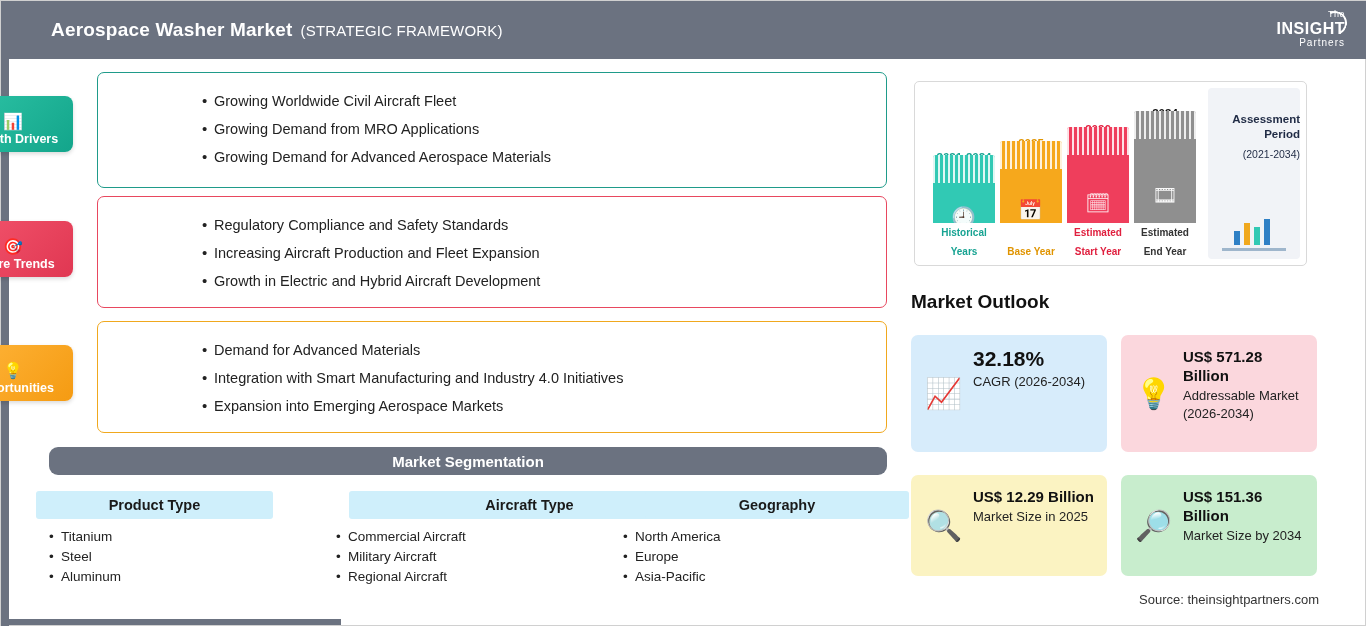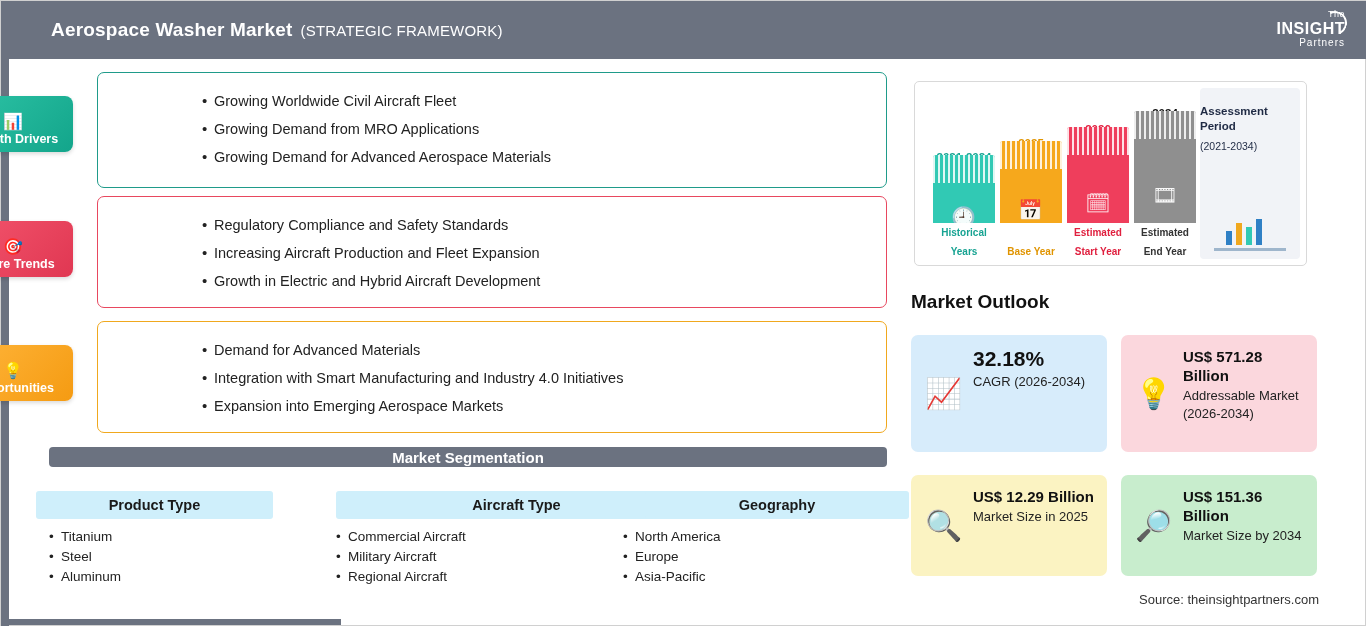--- a/index.html
+++ b/index.html
@@ -91,36 +91,36 @@
   #block-growth { top: 71px; height: 116px; border: 1.5px solid #1f9b8a; }
   #tag-growth { top: 95px; background: linear-gradient(135deg,#2ec4a6,#13a58b); }
   #block-trends { top: 195px; height: 112px; border: 1.5px solid #e8485f; }
   #tag-trends { top: 220px; background: linear-gradient(135deg,#f4566e,#e03752); }
   #block-opps { top: 320px; height: 112px; border: 1.5px solid #f0a81e; }
   #tag-opps { top: 344px; background: linear-gradient(135deg,#ffb63c,#f59b12); }
 
   
   .seg-header {
     position: absolute; left: 48px; top: 446px;
-    width: 838px; height: 20px;
+    width: 838px; height: 28px;
     background: #6b7280;
-    border-radius: 4px;
+    border-radius: 9px;
     color: #fff; font-size: 15px; font-weight: bold;
     display: flex; align-items: center; justify-content: center;
   }
   .seg-col-head {
     position: absolute; top: 490px;
     height: 28px;
     background: #cfeffb;
     border-radius: 3px;
     color: #1a1a1a; font-size: 14.5px; font-weight: bold;
     display: flex; align-items: center; justify-content: center;
   }
   #seg-head-0 { left: 35px; width: 237px; }
-  #seg-head-1 { left: 335px; width: 317px; padding-left: 44px; }
+  #seg-head-1 { left: 348px; width: 317px; padding-left: 44px; }
   #seg-head-2 { left: 644px; width: 264px; }
   .seg-list { position: absolute; top: 526px; width: 270px; }
   #seg-list-0 { left: 48px; }
   #seg-list-1 { left: 335px; }
   #seg-list-2 { left: 622px; }
   .seg-list li {
     list-style: none;
     font-size: 13.5px; color: #222; line-height: 20px;
     position: relative; padding-left: 12px;
   }
@@ -153,25 +153,25 @@
     display:flex; align-items:center; justify-content:center;
     font-size: 20px; color: rgba(255,255,255,.95);
   }
   .tl-label {
     position: absolute; bottom: -38px; width: 62px;
     text-align: center; font-size: 10px; font-weight: bold;
     line-height: 19px;
   }
   .assessment {
     position: absolute; right: 6px; top: 6px;
-    width: 100px; height: 171px;
+    width: 92px; height: 171px;
     background: #f1f3f7;
     border-radius: 4px;
-    text-align: left;
-    padding-top: 16px;
+    text-align: right;
+    padding-top: 24px;
   }
   .assessment .a1 { font-size: 11.5px; font-weight: bold; color: #1f2a44; line-height: 15px; }
   .assessment .a2 { font-size: 10.5px; color: #1f2a44; margin-top: 6px; }
   .assess-art {
     position: absolute; bottom: 8px; left: 8px; right: 8px; height: 46px;
   }
   .bar-mini { position: absolute; bottom: 6px; width: 6px; background: #2f80c5; }
   .outlook-title {
     position: absolute; left: 910px; top: 290px;
     font-size: 19px; font-weight: bold; color: #111;

